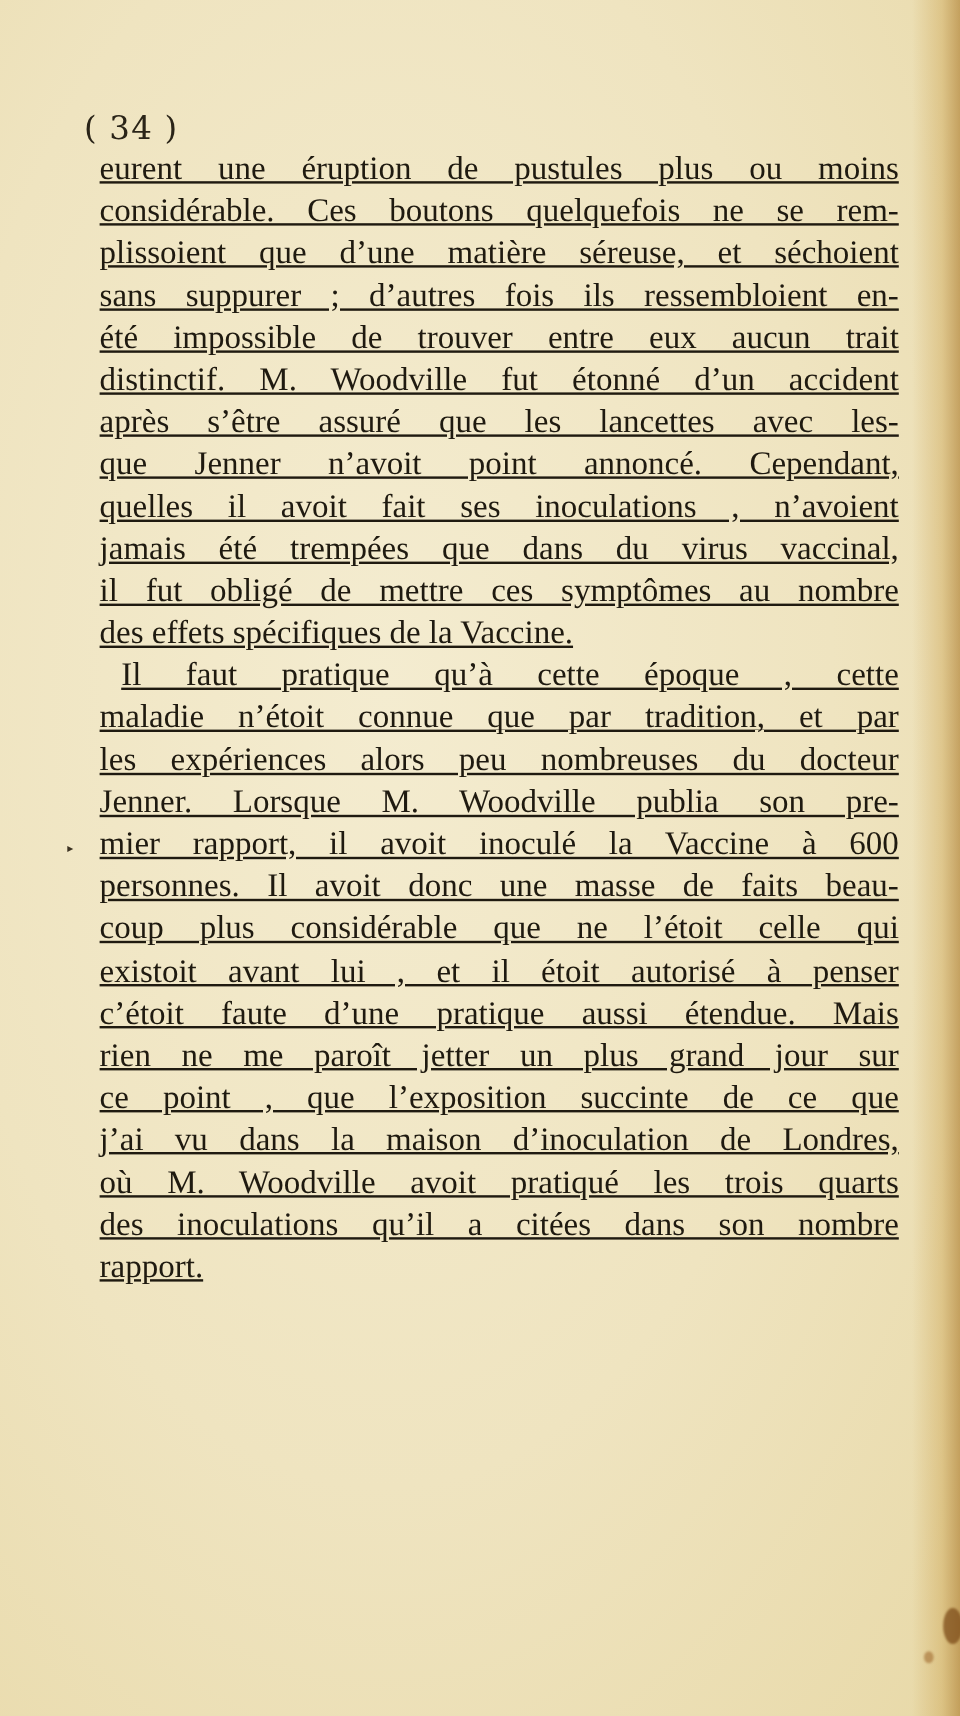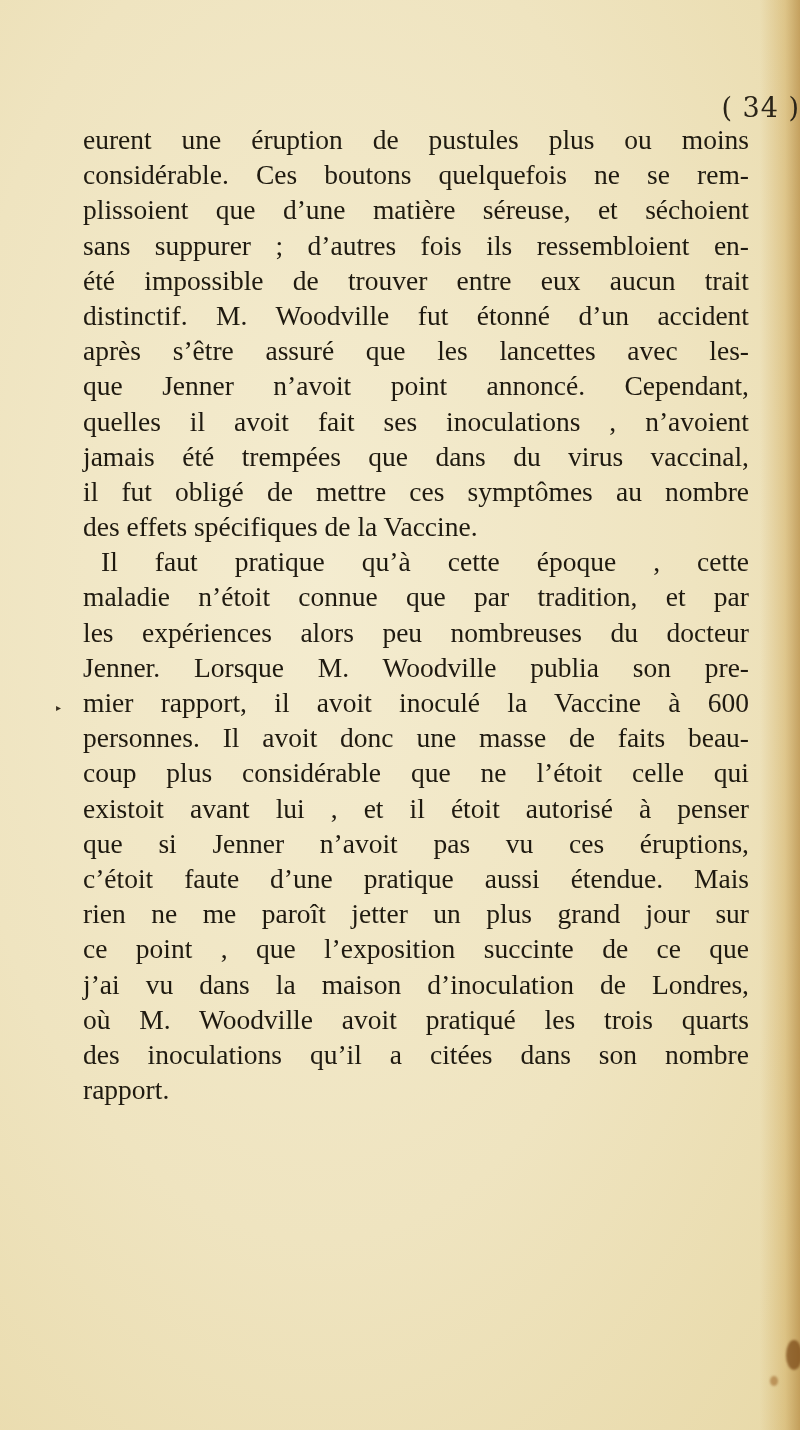--- a/index.html
+++ b/index.html
@@ -26,22 +26,22 @@
       position: absolute;
       border-radius: 50%;
       background: rgba(120, 70, 20, 0.7);
       filter: blur(1px);
     }
     .page-number {
       position: absolute;
       top: 92px;
       left: 0;
       width: 800px;
-      text-align: right;
-      padding-left: 40px;
+      text-align: left;
+      padding-left: 70px;
       box-sizing: border-box;
       font-family: "DejaVu Serif", serif;
       font-size: 27px;
       color: #2a2418;
       letter-spacing: 1px;
     }
     .text-block {
       position: absolute;
       top: 122px;
       left: 83px;
@@ -50,20 +50,21 @@
       font-size: 27.5px;
       line-height: 35.2px;
       color: #1f1a10;
     }
     .line {
       display: block;
       text-align: justify;
       text-align-last: justify;
       white-space: nowrap;
       height: 35.2px;
+      text-decoration: underline;
     }
     .line.last {
       text-align-last: left;
     }
     .line.indent {
       padding-left: 18px;
     }
     .margin-mark {
       position: absolute;
       left: 56px;
@@ -101,21 +102,20 @@
     <span class="line last">des effets spécifiques de la Vaccine.</span>
 
     <span class="line indent">Il faut pratique qu’à cette époque , cette</span>
     <span class="line">maladie n’étoit connue que par tradition, et par</span>
     <span class="line">les expériences alors peu nombreuses du docteur</span>
     <span class="line">Jenner. Lorsque M. Woodville publia son pre-</span>
     <span class="line">mier rapport, il avoit inoculé la Vaccine à 600</span>
     <span class="line">personnes. Il avoit donc une masse de faits beau-</span>
     <span class="line">coup plus considérable que ne l’étoit celle qui</span>
     <span class="line">existoit avant lui , et il étoit autorisé à penser</span>
-    <span class="line">que si Jenner n’avoit pas vu ces éruptions,</span>
     <span class="line">c’étoit faute d’une pratique aussi étendue. Mais</span>
     <span class="line">rien ne me paroît jetter un plus grand jour sur</span>
     <span class="line">ce point , que l’exposition succinte de ce que</span>
     <span class="line">j’ai vu dans la maison d’inoculation de Londres,</span>
     <span class="line">où M. Woodville avoit pratiqué les trois quarts</span>
     <span class="line">des inoculations qu’il a citées dans son nombre</span>
     <span class="line last">rapport.</span>
   </div>
 </div>
 

